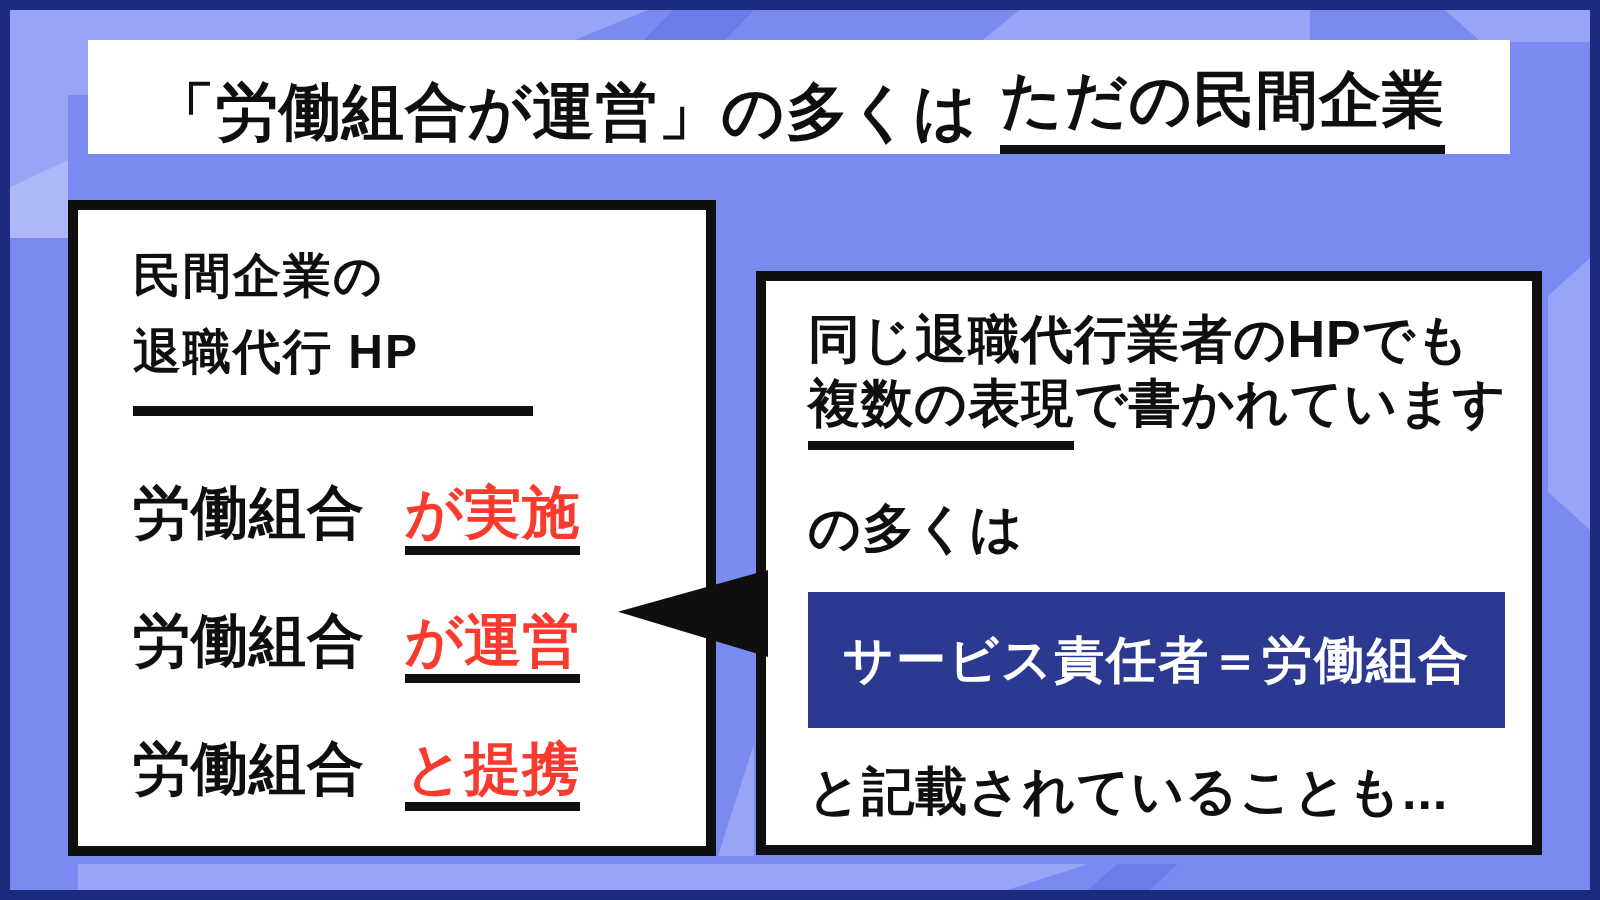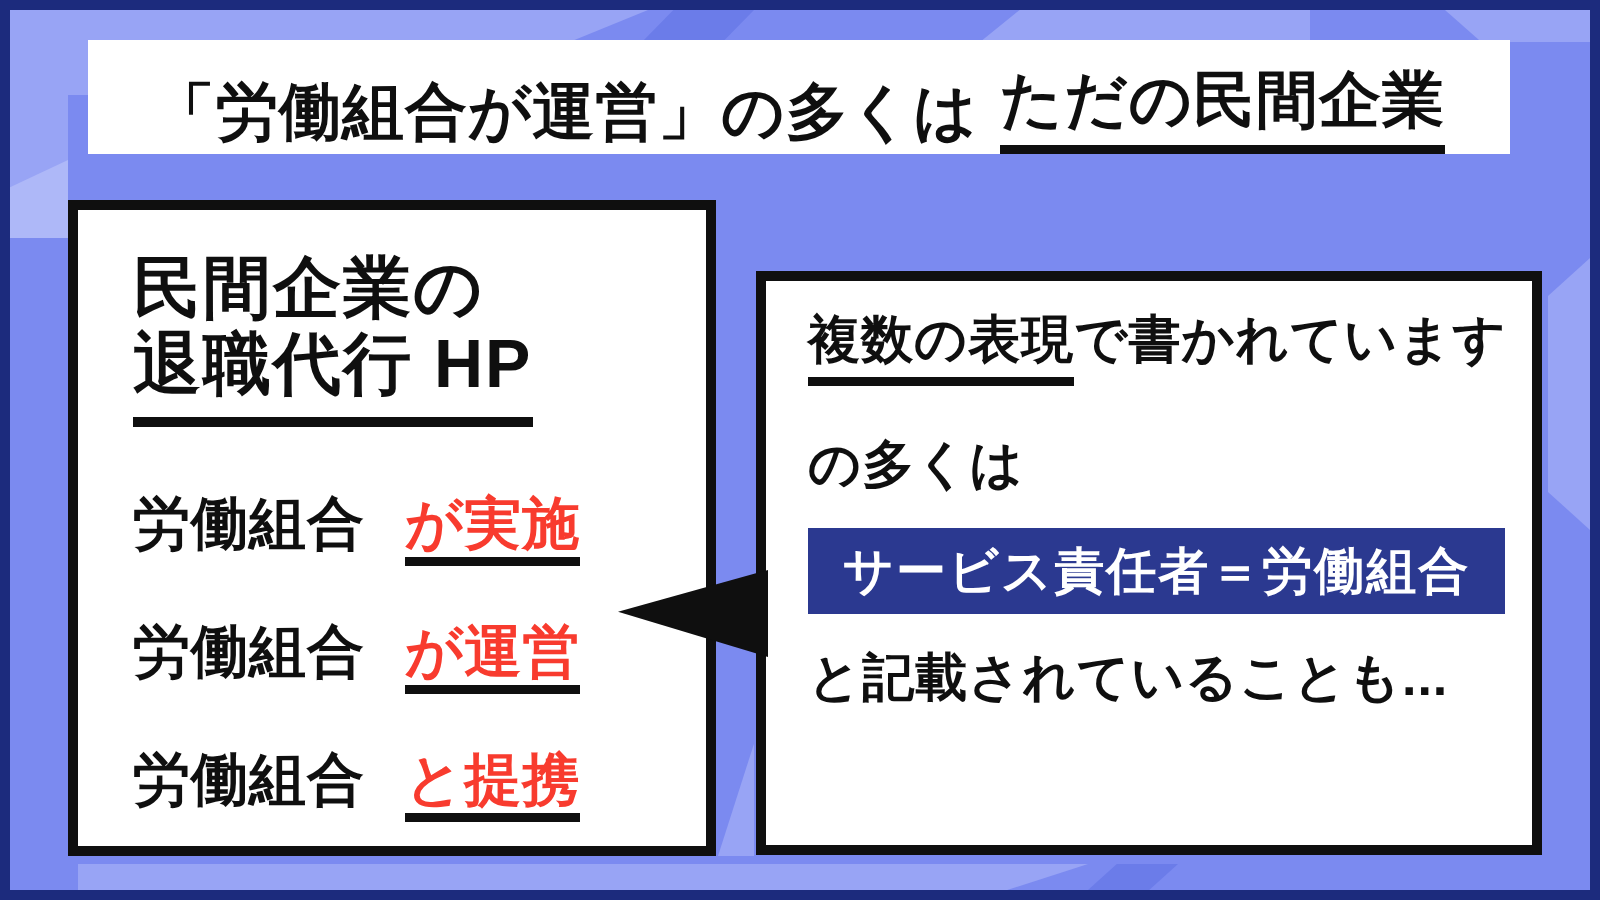--- a/index.html
+++ b/index.html
@@ -42,39 +42,39 @@
 
   
   .banner{position:absolute;left:88px;top:40px;width:1422px;height:114px;background:var(--c-panel);
           z-index:2;display:flex;align-items:flex-end;justify-content:center;
           font-size:62px;letter-spacing:1px;white-space:nowrap;}
   .banner .em{display:inline-block;margin-left:22px;border-bottom:9px solid var(--c-ink);padding-bottom:3px;}
 
   
   .left-panel{position:absolute;left:68px;top:200px;width:648px;height:656px;background:var(--c-panel);
               border:10px solid var(--c-ink);z-index:2;padding:28px 0 0 55px;}
-  .lp-heading{font-size:68px;line-height:76px;letter-spacing:2px;margin-top:11px;}
+  .lp-heading{font-size:48px;line-height:76px;letter-spacing:2px;}
   .lp-underline{margin-top:16px;width:400px;height:10px;background:var(--c-ink);}
   .lp-item{font-size:57px;line-height:60px;letter-spacing:1px;white-space:nowrap;}
   .lp-item.first{margin-top:66px;}
   .lp-item + .lp-item{margin-top:55px;}
   .lp-item .hl{display:inline-block;color:var(--c-accent-red);
                border-bottom:9px solid var(--c-ink);padding-bottom:4px;margin-left:40px;}
 
   
   .arrow{position:absolute;left:618px;top:570px;width:150px;height:87px;background:var(--c-ink);
          clip-path:polygon(0 48%,100% 0,100% 100%);z-index:5;}
 
   
   .right-panel{position:absolute;left:756px;top:271px;width:786px;height:584px;background:var(--c-panel);
                border:10px solid var(--c-ink);z-index:2;padding:26px 28px 0 42px;}
   .rp-intro{font-size:52px;line-height:64px;letter-spacing:1px;white-space:nowrap;}
   .rp-intro .ul{display:inline-block;border-bottom:9px solid var(--c-ink);padding-bottom:6px;}
   .rp-lead{margin-top:50px;font-size:52px;line-height:56px;letter-spacing:1px;}
-  .rp-badge{margin-top:36px;width:697px;height:86px;background:var(--c-badge);color:#ffffff;
+  .rp-badge{margin-top:36px;width:697px;height:136px;background:var(--c-badge);color:#ffffff;
             display:flex;align-items:center;justify-content:center;font-size:50px;letter-spacing:2px;
             white-space:nowrap;}
   .rp-outro{margin-top:34px;font-size:52px;line-height:58px;letter-spacing:1px;white-space:nowrap;}
 </style>
 </head>
 <body>
 
 <div class="canvas">
 
   <div class="bg-shape s-a1"></div>
@@ -110,20 +110,21 @@
     </div>
     <div class="lp-item">
       <span>労働組合</span><span class="hl">と提携</span>
     </div>
   </div>
 
   <div class="arrow"></div>
 
   <div class="right-panel">
     <div class="rp-intro">
+      <div>同じ退職代行業者のHPでも</div>
       <div><span class="ul">複数の表現</span><span>で書かれています</span></div>
     </div>
     <div class="rp-lead">の多くは</div>
     <div class="rp-badge">
       <span>サービス責任者＝労働組合</span>
     </div>
     <div class="rp-outro">と記載されていることも...</div>
   </div>
 
   <div class="frame"></div>

